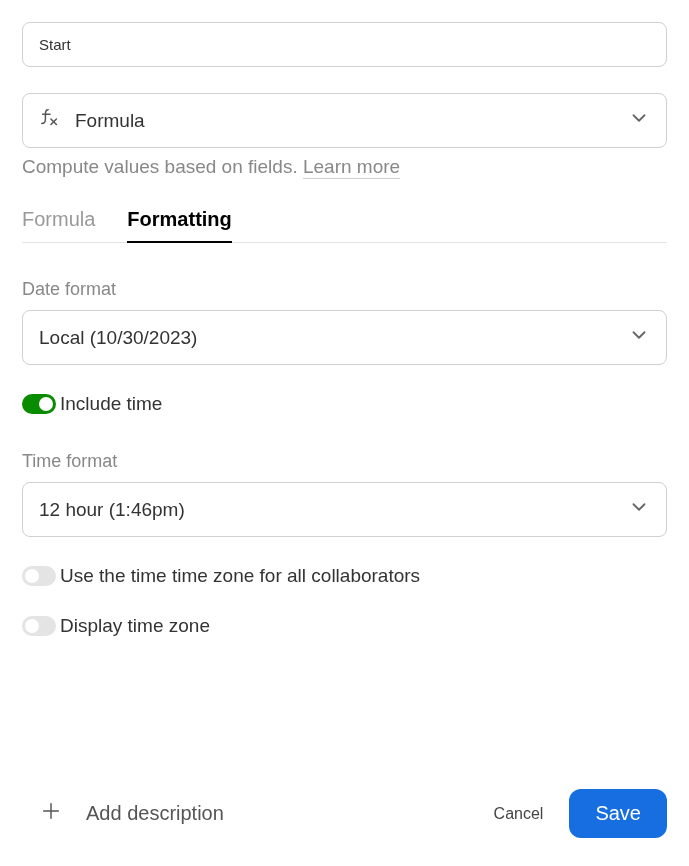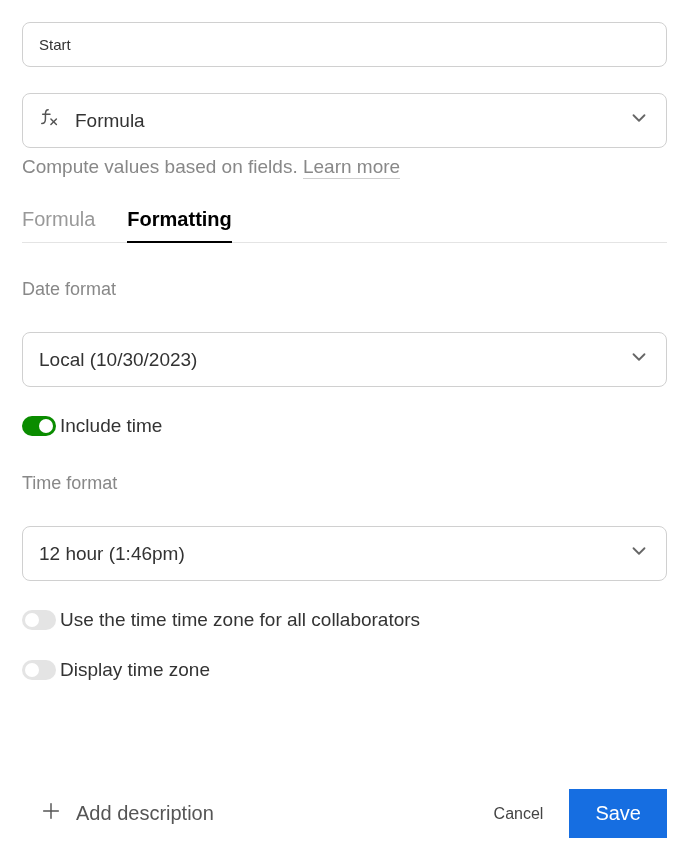--- a/index.html
+++ b/index.html
@@ -80,21 +80,21 @@
       font-weight: 600;
       border-bottom: 2px solid #000;
     }
     .field-label {
       display: block;
       color: #888;
       font-size: 18px;
       margin-top: 36px;
     }
     .select-row.secondary {
-      margin-top: 32px;
+      margin-top: 10px;
     }
     .toggle-row {
       display: flex;
       align-items: center;
       gap: 4px;
       margin-top: 28px;
     }
     .toggle {
       width: 34px;
       height: 20px;
@@ -132,21 +132,21 @@
       bottom: 28px;
       left: 22px;
       right: 22px;
       display: flex;
       align-items: center;
       justify-content: space-between;
     }
     .add-desc {
       display: flex;
       align-items: center;
-      gap: 14px;
+      gap: 24px;
       color: #555;
       font-size: 20px;
       cursor: pointer;
       padding-left: 18px;
     }
     .plus-icon {
       color: #555;
     }
     .footer-right {
       display: flex;
@@ -157,21 +157,21 @@
       background: none;
       border: none;
       color: #444;
       font-size: 16px;
       cursor: pointer;
     }
     .save-btn {
       background: #166ee1;
       color: #fff;
       border: none;
-      border-radius: 0;
+      border-radius: 12px;
       padding: 13px 26px;
       font-size: 20px;
       cursor: pointer;
     }
   </style>
 </head>
 <body>
 
 
 

